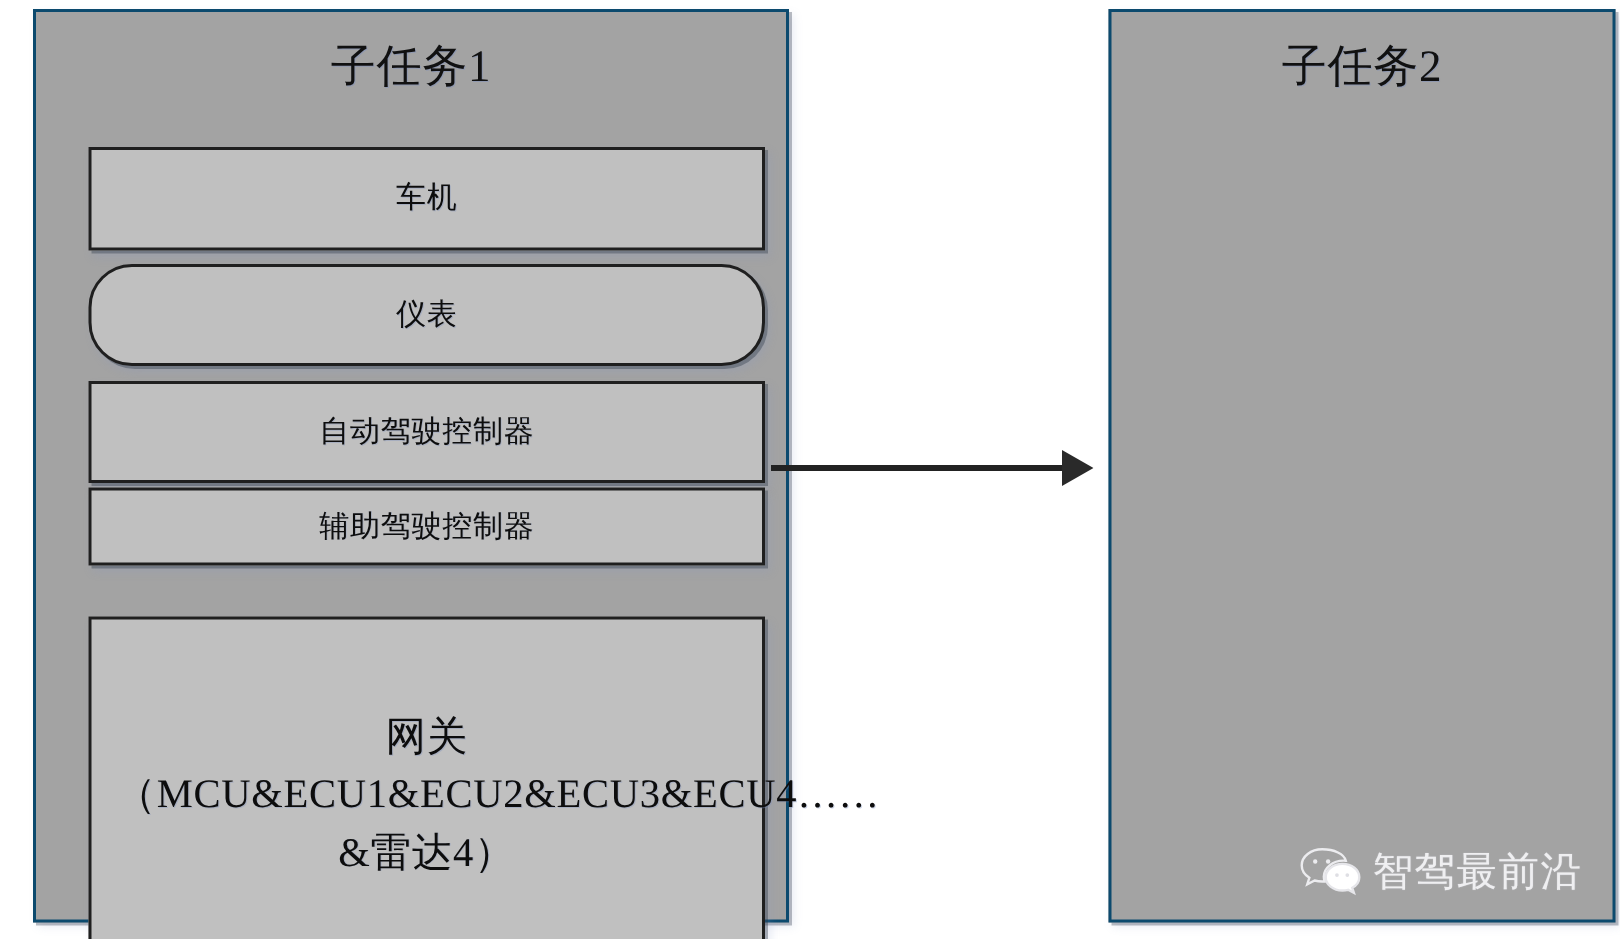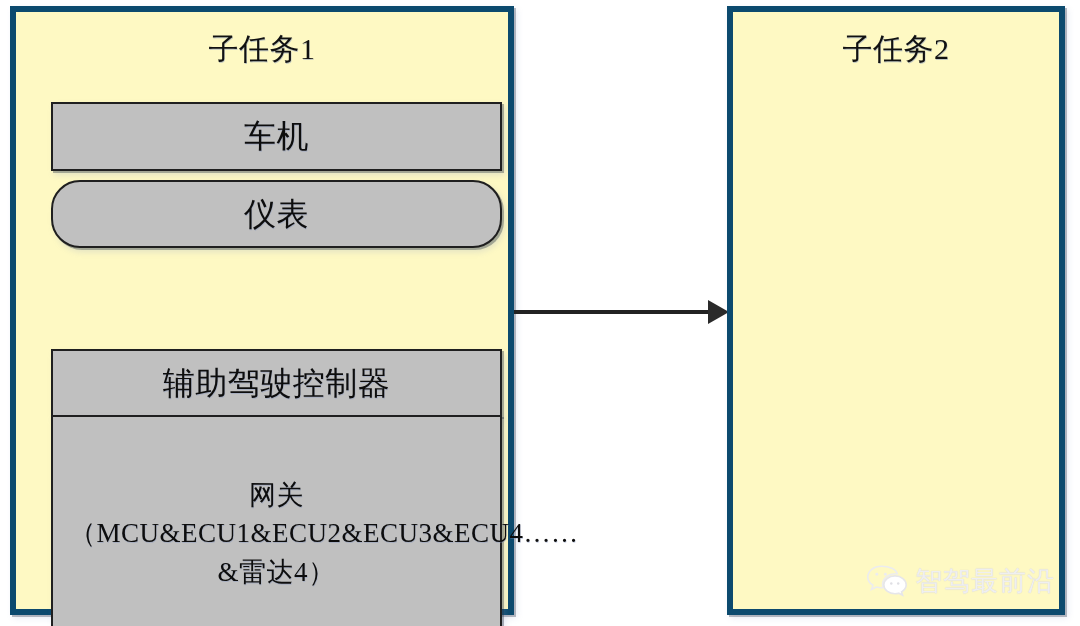--- a/index.html
+++ b/index.html
@@ -16,25 +16,26 @@
     position: relative;
     width: 1080px;
     height: 626px;
     background: #ffffff;
     overflow: hidden;
   }
 
   
   .group-box {
     position: absolute;
-    background: #fef9c3;
-    border: 6px solid #0c4a6e;
+    background: #a3a3a3;
+    border: 2px solid #0c4a6e;
     box-sizing: border-box;
     box-shadow: 2px 2px 0 rgba(30,40,60,0.30),
                 3px 3px 6px rgba(120,140,190,0.18);
+    margin-left: 12px;
   }
   #group-left  { left: 10px;  top: 6px;  width: 504px; height: 609px; }
   #group-right { left: 727px; top: 6px;  width: 338px; height: 609px; }
 
   .group-title {
     position: absolute;
     left: 0;
     right: 0;
     text-align: center;
     color: #111111;
@@ -58,37 +59,37 @@
     display: flex;
     align-items: center;
     justify-content: center;
     text-align: center;
     color: #0d0d0d;
   }
   .node .node-label {
     display: block;
     width: 100%;
     text-align: center;
-    font-size: 32px;
+    font-size: 20px;
     line-height: 1.15;
     letter-spacing: 0.5px;
     text-shadow: 0.6px 0.6px 0 rgba(120,140,190,0.35);
   }
   .node.multiline .node-label {
     font-size: 27px;
     line-height: 1.42;
     padding: 0 16px;
     box-sizing: border-box;
   }
 
   
   #node-left-0 { left: 35px; top: 90px;  width: 451px; height: 69px; }
   #node-left-1 { left: 35px; top: 168px; width: 451px; height: 68px; border-radius: 29px; }
   #node-left-2 { left: 35px; top: 246px; width: 451px; height: 68px; }
-  #node-left-3 { left: 35px; top: 337px; width: 451px; height: 68px; align-items: center; }
+  #node-left-3 { left: 35px; top: 317px; width: 451px; height: 52px; align-items: center; }
   #node-left-4 { left: 35px; top: 403px; width: 451px; height: 237px; }
 
   
   #connector {
     position: absolute;
     left: 514px;
     top: 296px;
     width: 215px;
     height: 32px;
   }
@@ -125,20 +126,23 @@
     <div class="group-title">子任务1</div>
 
     <div class="node" id="node-left-0">
       <span class="node-label">车机</span>
     </div>
 
     <div class="node" id="node-left-1">
       <span class="node-label">仪表</span>
     </div>
 
+    <div class="node" id="node-left-2">
+      <span class="node-label">自动驾驶控制器</span>
+    </div>
 
     <div class="node" id="node-left-3">
       <span class="node-label">辅助驾驶控制器</span>
     </div>
 
     <div class="node multiline" id="node-left-4">
       <span class="node-label">网关（MCU&amp;ECU1&amp;ECU2&amp;ECU3&amp;ECU4……&amp;雷达4）</span>
     </div>
   </div>
 

